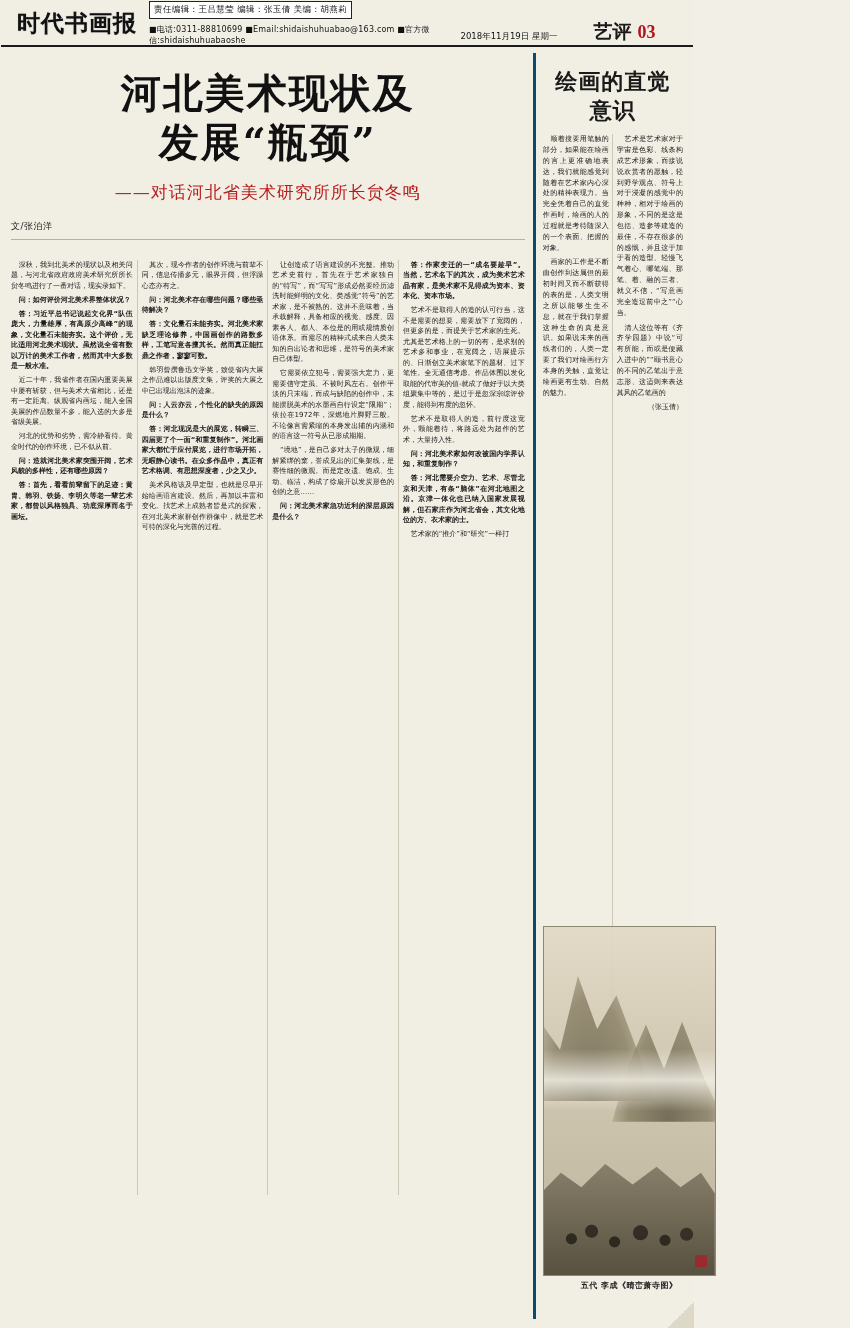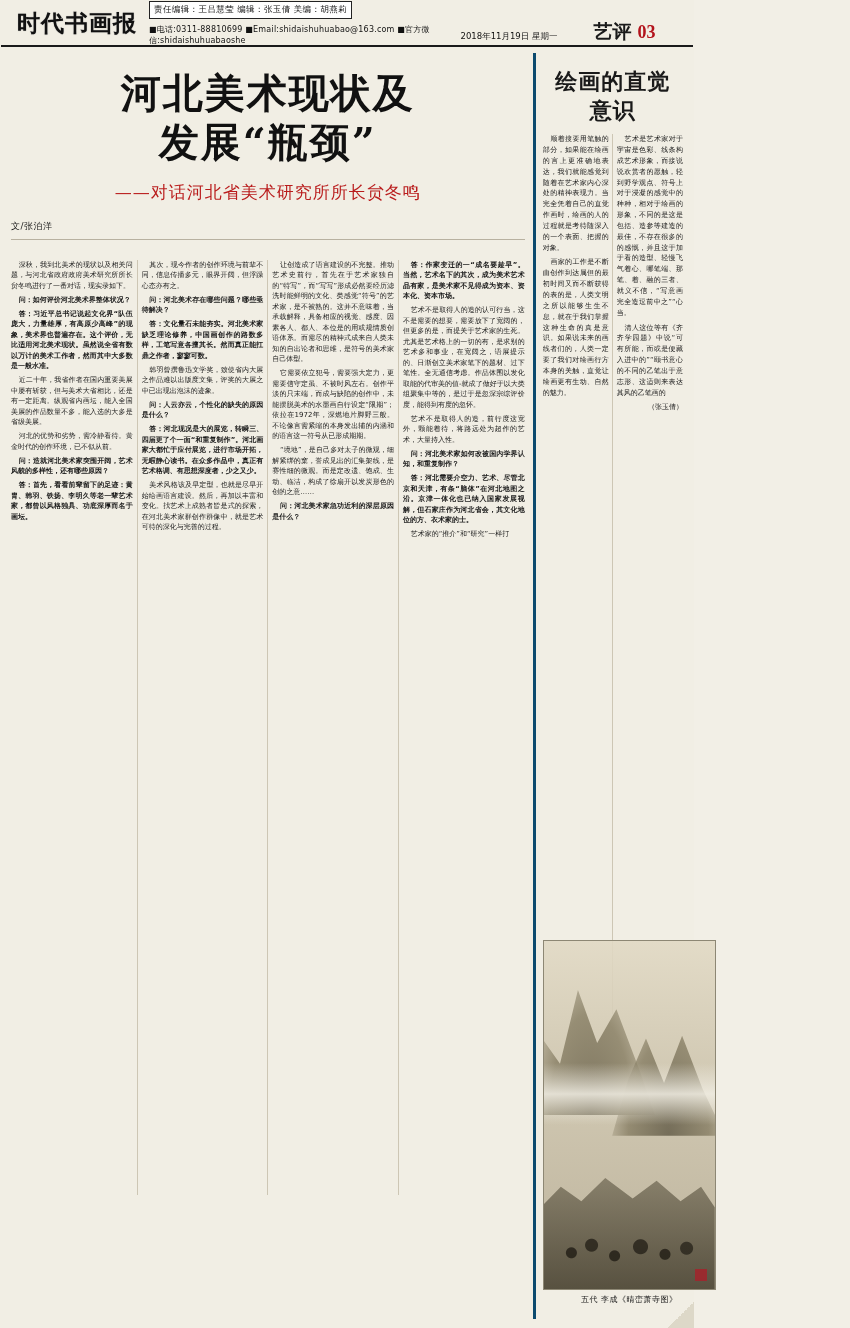--- a/index.html
+++ b/index.html
@@ -160,23 +160,24 @@
     column-gap: 8px;
     column-rule: 1px solid #cdc6b4;
     height: 880px;
     overflow: hidden;
   }
   .rc-body p { margin: 0 0 4px 0; text-indent: 1.1em; }
   .rc-body p.sig { text-indent: 0; text-align: right; }
   
   .painting-wrap {
     position: absolute;
-    bottom: 14px;
+    bottom: 28px;
     left: 7px;
     width: 173px;
+    font-weight: bold;
   }
   .painting {
     width: 173px; height: 350px;
     border: 1px solid #8d8774;
     background:
       linear-gradient(180deg, rgba(225,217,196,0.9) 0%, rgba(205,196,173,0.9) 40%, rgba(186,176,152,0.95) 100%);
     position: relative;
     overflow: hidden;
   }
   .painting .mist {
@@ -256,21 +257,21 @@
         </h1>
         <div class="subhead">——对话河北省美术研究所所长贠冬鸣</div>
       </div>
 
       <div class="byline">文/张泊洋</div>
       <div class="hr-thin"></div>
 
       <div class="main-text" id="main-text">
           <p>深秋，我到北美术的现状以及相关问题，与河北省政府政府美术研究所所长贠冬鸣进行了一番对话，现实录如下。</p>
           <p class="q">问：如何评价河北美术界整体状况？</p>
-          <p class="q">答：习近平总书记说起文化界“队伍庞大，力量雄厚，有高原少高峰”的现象，美术界也普遍存在。这个评价，无比适用河北美术现状。虽然说全省有数以万计的美术工作者，然而其中大多数是一般水准。</p>
+          <p class="q">答：习近平总书记说起文化界“队伍庞大，力量雄厚，有高原少高峰”的现象，文化量石未能夯实。这个评价，无比适用河北美术现状。虽然说全省有数以万计的美术工作者，然而其中大多数是一般水准。</p>
           <p>近二十年，我省作者在国内重要美展中屡有斩获，但与美术大省相比，还是有一定距离。纵观省内画坛，能入全国美展的作品数量不多，能入选的大多是省级美展。</p>
           <p>河北的优势和劣势，需冷静看待。黄金时代的创作环境，已不似从前。</p>
           <p class="q">问：造就河北美术家突围开阔，艺术风貌的多样性，还有哪些原因？</p>
           <p class="q">答：首先，看看前辈留下的足迹：黄胄、韩羽、铁扬、李明久等老一辈艺术家，都曾以风格独具、功底深厚而名于画坛。</p>
           <p>其次，现今作者的创作环境与前辈不同，信息传播多元，眼界开阔，但浮躁心态亦有之。</p>
           <p class="q">问：河北美术存在哪些问题？哪些亟待解决？</p>
           <p class="q">答：文化量石未能夯实。河北美术家缺乏理论修养，中国画创作的路数多样，工笔写意各擅其长。然而真正能扛鼎之作者，寥寥可数。</p>
           <p>韩羽曾撰鲁迅文学奖，致使省内大展之作品难以出版度文集，评奖的大展之中已出现出泡沫的迹象。</p>
           <p class="q">问：人云亦云，个性化的缺失的原因是什么？</p>
           <p class="q">答：河北现况是大的展览，转瞬三、四届更了个一面“和重复制作”。河北画家大都忙于应付展览，进行市场开拓，无暇静心读书。在众多作品中，真正有艺术格调、有思想深度者，少之又少。</p>

